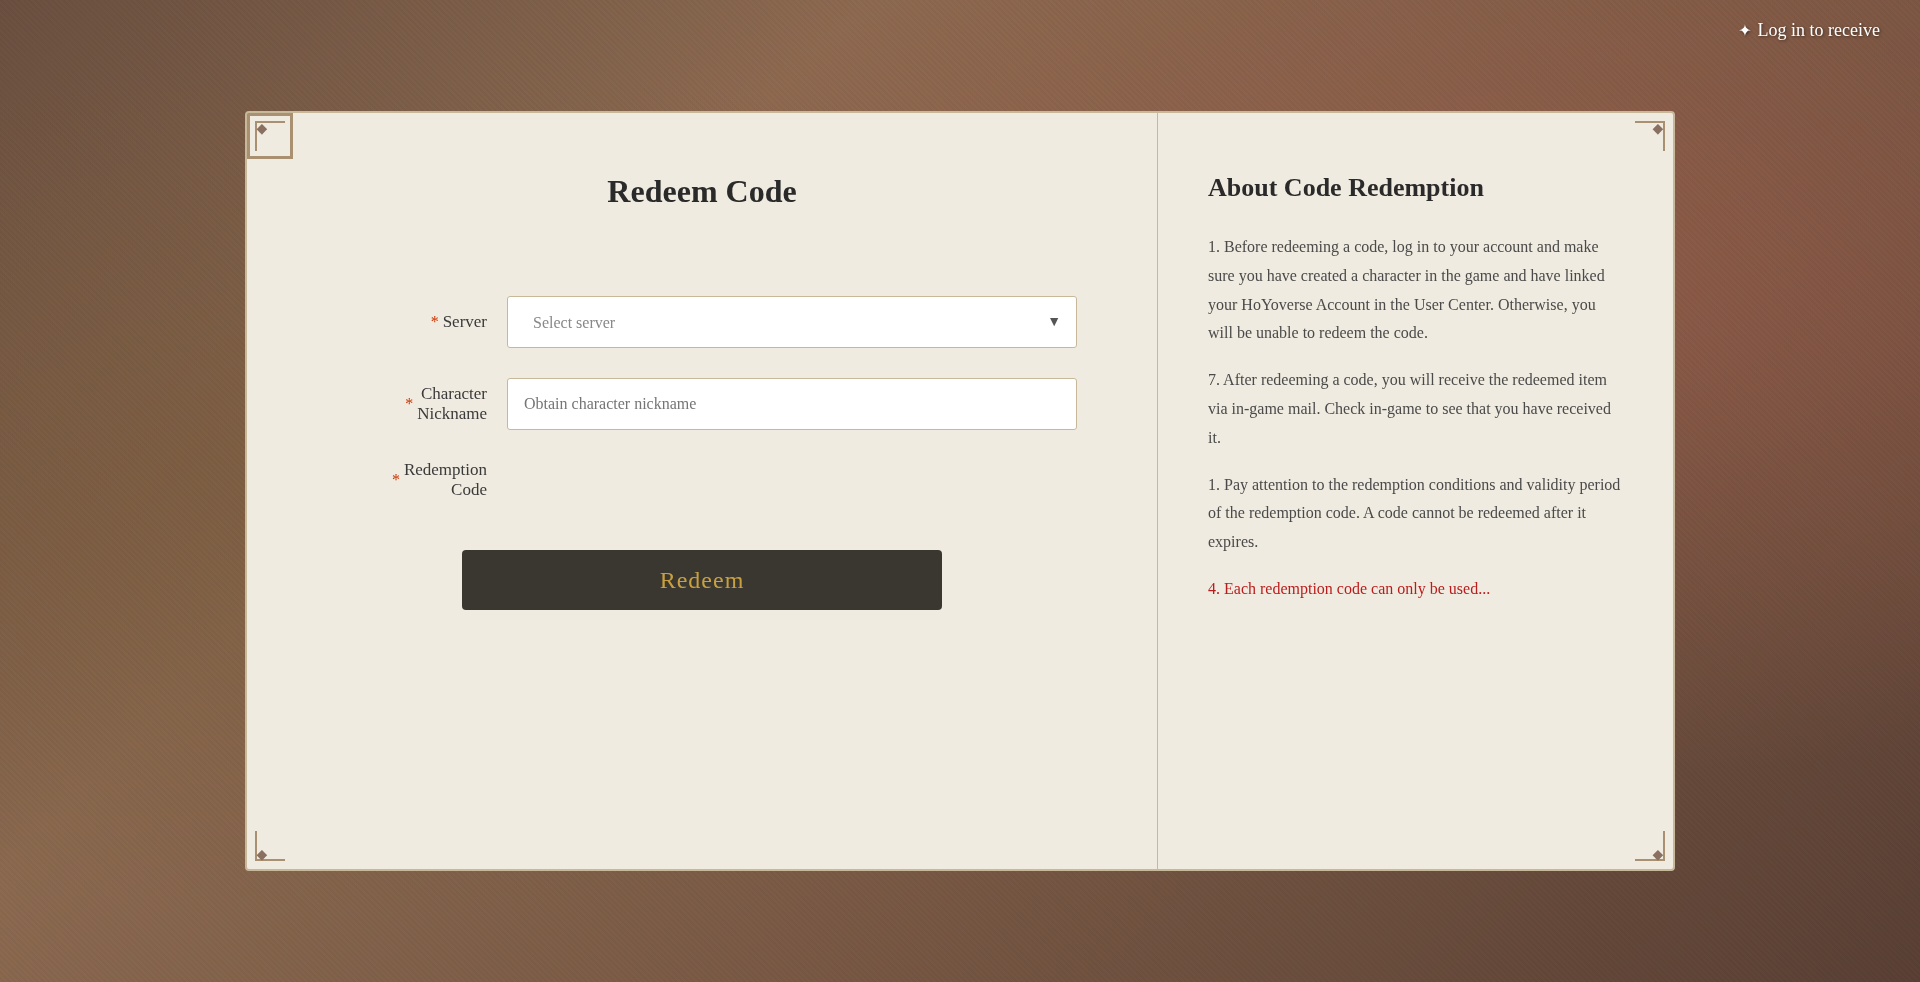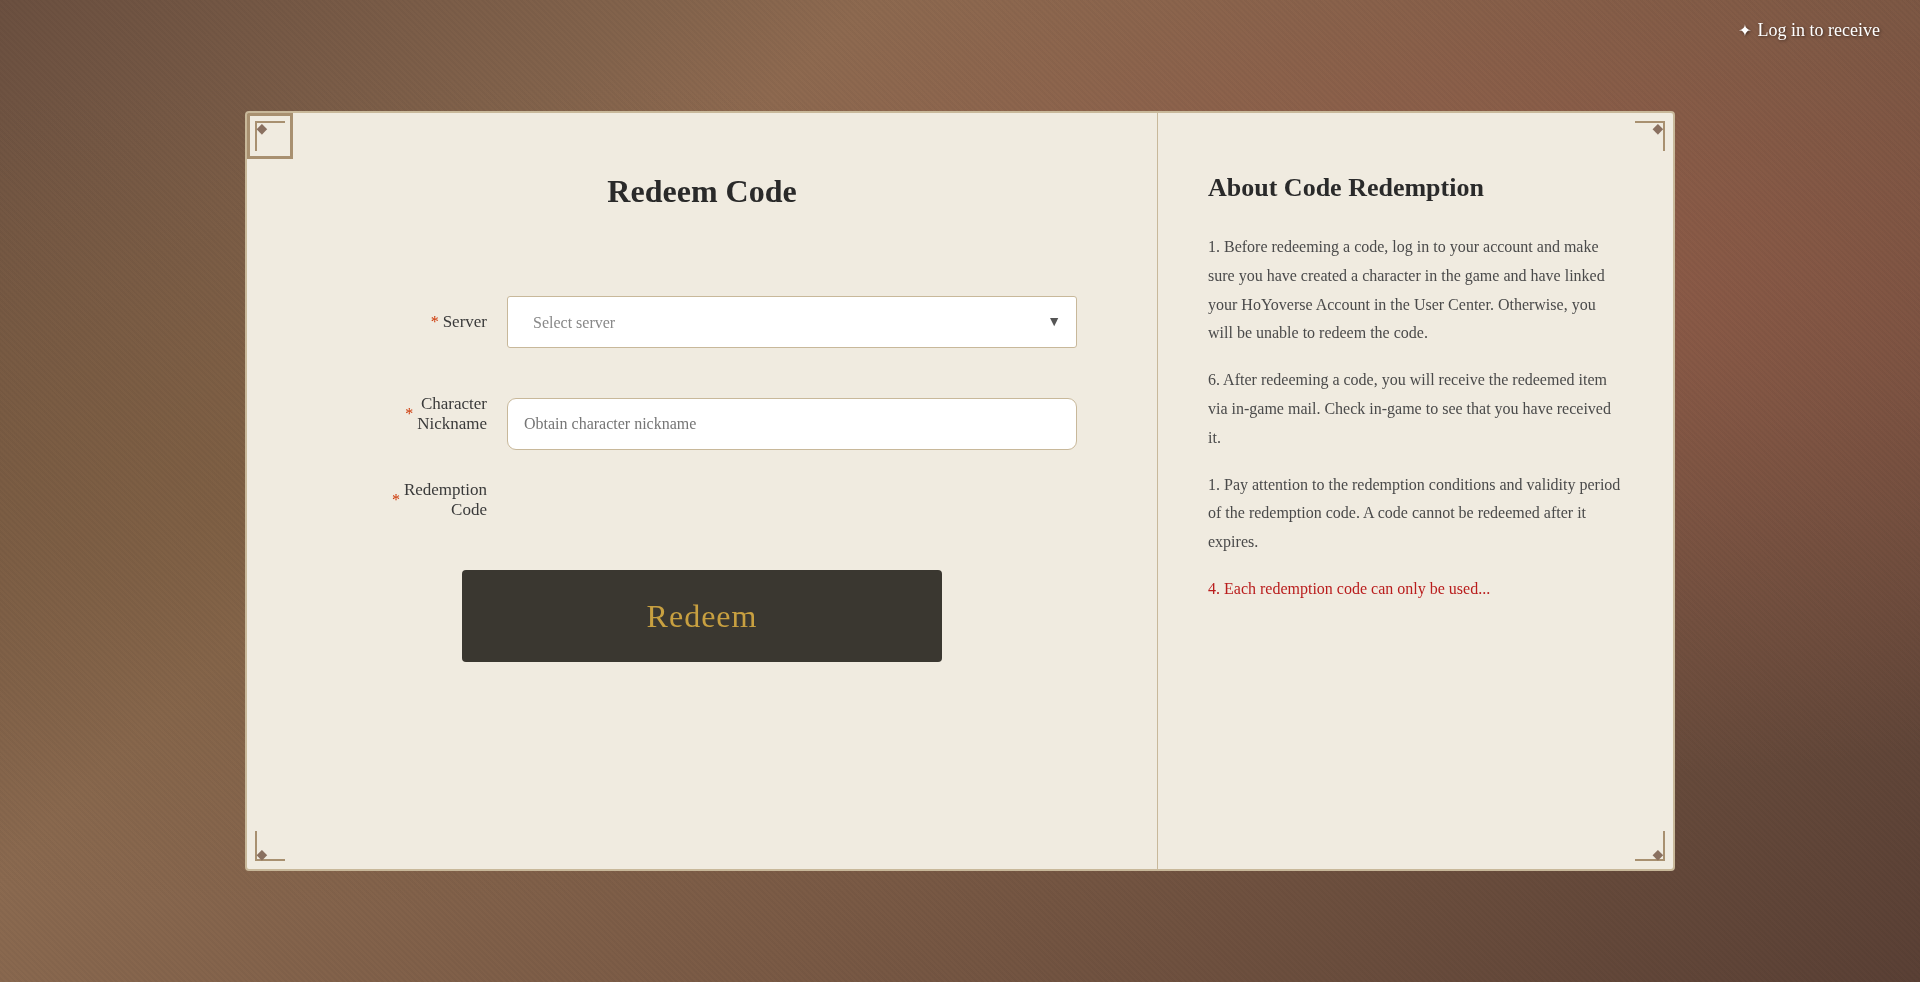--- a/index.html
+++ b/index.html
@@ -188,27 +188,26 @@
     .required-star {
       color: #cc3300;
       font-size: 16px;
     }
 
     .form-control {
       flex: 1;
       height: 52px;
       border: 1px solid #c8b89a;
       background: #fff;
-      border-radius: 9px;
+      border-radius: 3px;
       padding: 0 16px;
       font-size: 16px;
       color: #888;
       font-family: 'Georgia', serif;
       outline: none;
-      margin-top: 20px;
     }
 
     .server-select-wrapper {
       flex: 1;
       position: relative;
     }
 
     .server-select {
       width: 100%;
       height: 52px;
@@ -229,26 +228,26 @@
       right: 16px;
       top: 50%;
       transform: translateY(-50%);
       pointer-events: none;
       color: #555;
       font-size: 14px;
     }
 
     .redeem-btn {
       width: 480px;
-      height: 92px;
+      height: 60px;
       background: #3a3730;
       border: none;
       border-radius: 4px;
       color: #c8a040;
-      font-size: 32px;
+      font-size: 24px;
       font-family: 'Georgia', serif;
       cursor: pointer;
       margin-top: 20px;
       letter-spacing: 1px;
     }
 
     
     .right-panel {
       flex: 1;
       padding: 60px 50px;
@@ -351,18 +350,18 @@
 
       <button class="redeem-btn">Redeem</button>
 
     </div>
   </div>
 
   <div class="right-panel">
     <h2 class="info-title">About Code Redemption</h2>
     <div class="info-text">
       <p>1. Before redeeming a code, log in to your account and make sure you have created a character in the game and have linked your HoYoverse Account in the User Center. Otherwise, you will be unable to redeem the code.</p>
-      <p>6. After redeeming a code, you will receive the redeemed item via in-game mail. Check in-game to see that you have received it.</p>
+      <p>7. After redeeming a code, you will receive the redeemed item via in-game mail. Check in-game to see that you have received it.</p>
       <p>1. Pay attention to the redemption conditions and validity period of the redemption code. A code cannot be redeemed after it expires.</p>
       <p class="faded">4. Each redemption code can only be used...</p>
     </div>
   </div>
 </div>
 
 </body></html>

